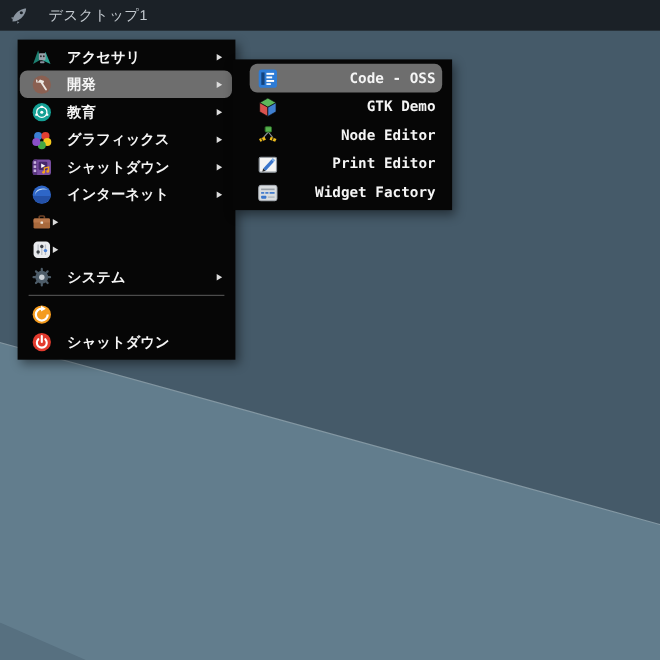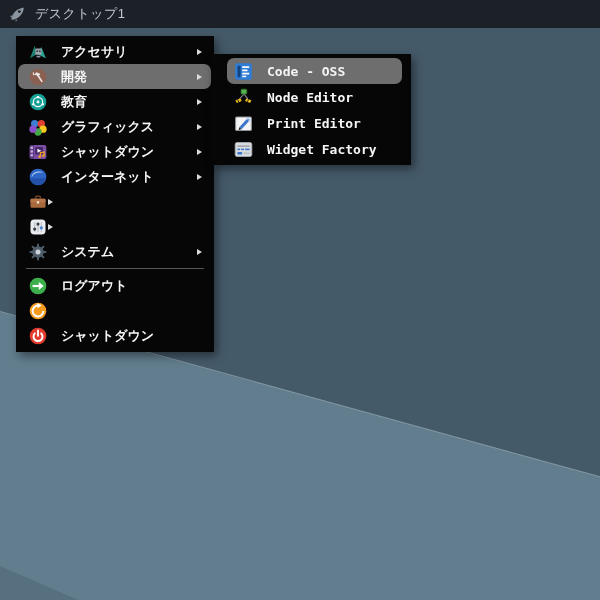--- a/index.html
+++ b/index.html
@@ -22,30 +22,30 @@
   }
   .facet-corner{
     position:absolute;left:0;top:558px;width:78px;height:42px;
     background:#577080;
     clip-path:polygon(0 8px,78px 42px,0 42px);
   }
   
   .topbar{
     position:absolute;top:0;left:0;right:0;height:28px;
     background:#1b2127;display:flex;align-items:center;
-    padding:0 8px;gap:9px;z-index:20;box-sizing:border-box;
+    padding:0 8px;gap:18px;z-index:20;box-sizing:border-box;
   }
   .topbar-title{color:#c3c9cf;font-size:13px;letter-spacing:.5px;}
   
   .panel{
     position:absolute;background:#060606;z-index:10;
     box-shadow:3px 4px 9px rgba(0,0,0,.45);
   }
   .menu-panel{left:8px;top:36px;width:198px;padding:3px 0 4px 0;box-sizing:border-box;margin-left:8px;}
-  .submenu-panel{left:211px;top:54px;width:200px;padding:4px 0 3px 12px;box-sizing:border-box;}
+  .submenu-panel{left:211px;top:54px;width:200px;padding:4px 0 3px 12px;box-sizing:border-box;text-align:right;}
   .menu-item{
     height:25px;display:flex;align-items:center;
     margin:0 3px 0 2px;padding:0 9px 0 10px;box-sizing:border-box;
   }
   .submenu-item{
     height:26px;display:flex;align-items:center;
     margin:0 9px 0 4px;padding:0 6px;box-sizing:border-box;
   }
   .menu-item.highlighted,.submenu-item.highlighted{background:#6e6e6e;border-radius:7px;}
   .mi-icon{width:20px;height:20px;flex:none;display:flex;align-items:center;justify-content:center;}
@@ -208,31 +208,20 @@
 </span>
     <span class="mi-label">システム</span>
     <span class="mi-arrow"></span>
   </div>
     </div>
   <div class="menu-separator"></div>
   <div>
       <div class="menu-item">
     <span class="mi-icon">
   <svg viewBox="0 0 24 24" width="20" height="20">
-    <circle cx="12" cy="12" r="10" fill="#3cae4c"></circle>
-    <rect x="5.5" y="10.7" width="8" height="2.6" fill="#fff"></rect>
-    <path d="M13 7.2 L18.8 12 L13 16.8 Z" fill="#fff"></path>
-  </svg>
-</span>
-    <span class="mi-label">ログアウト</span>
-
-  </div>
-      <div class="menu-item">
-    <span class="mi-icon">
-  <svg viewBox="0 0 24 24" width="20" height="20">
     <circle cx="12" cy="12" r="10" fill="#f49b1e"></circle>
     <path d="M12 5.5 A6.5 6.5 0 1 0 18.5 12" stroke="#fff" stroke-width="2.4" fill="none"></path>
     <path d="M11.2 2.4 L16.4 5.5 L11.2 8.6 Z" fill="#fff"></path>
   </svg>
 </span>
 
   </div>
       <div class="menu-item">
     <span class="mi-icon">
   <svg viewBox="0 0 24 24" width="20" height="20">
@@ -254,20 +243,30 @@
   <svg viewBox="0 0 24 24" width="21" height="21">
     <rect x="2.5" y="2.5" width="19" height="19" rx="3" fill="#2e7cd6"></rect>
     <rect x="5.2" y="5.5" width="3.4" height="13" fill="#14447e"></rect>
     <rect x="10.5" y="6" width="8" height="2" fill="#fff"></rect>
     <rect x="10.5" y="9.7" width="6" height="2" fill="#fff"></rect>
     <rect x="10.5" y="13.4" width="8" height="2" fill="#fff"></rect>
     <rect x="10.5" y="16.8" width="4.6" height="1.7" fill="#fff"></rect>
   </svg>
 </span>
     <span class="mi-label">Code - OSS</span>
+  </div>
+      <div class="submenu-item">
+    <span class="mi-icon">
+  <svg viewBox="0 0 24 24" width="21" height="21">
+    <polygon points="12,2.5 20.5,7.3 12,12 3.5,7.3" fill="#5cb85c" stroke="#0a0a0a" stroke-width="0.7"></polygon>
+    <polygon points="3.5,7.3 12,12 12,21.5 3.5,16.7" fill="#d9534f" stroke="#0a0a0a" stroke-width="0.7"></polygon>
+    <polygon points="20.5,7.3 12,12 12,21.5 20.5,16.7" fill="#3f7fd0" stroke="#0a0a0a" stroke-width="0.7"></polygon>
+  </svg>
+</span>
+    <span class="mi-label">GTK Demo</span>
   </div>
       <div class="submenu-item">
     <span class="mi-icon">
   <svg viewBox="0 0 24 24" width="21" height="21">
     <path d="M12.5 8 L7.5 13.5 M12.5 8 L17 13.5" stroke="#8a8f96" stroke-width="1.2" fill="none"></path>
     <rect x="9.2" y="2.5" width="6.6" height="5.5" rx="1" fill="#57b14e" stroke="#2c6e28" stroke-width="1"></rect>
     <path d="M2.8 15.2 L8.6 13 L10 16 L4.2 18.2 Z" fill="#eebc1c"></path>
     <path d="M15 13 L21 15.2 L19.6 18.2 L13.8 16 Z" fill="#eebc1c"></path>
     <line x1="5.4" y1="14.6" x2="6.6" y2="17.2" stroke="#1a1a1a" stroke-width="1.1"></line>
     <line x1="17.6" y1="14.2" x2="16.6" y2="16.9" stroke="#1a1a1a" stroke-width="1.1"></line>

